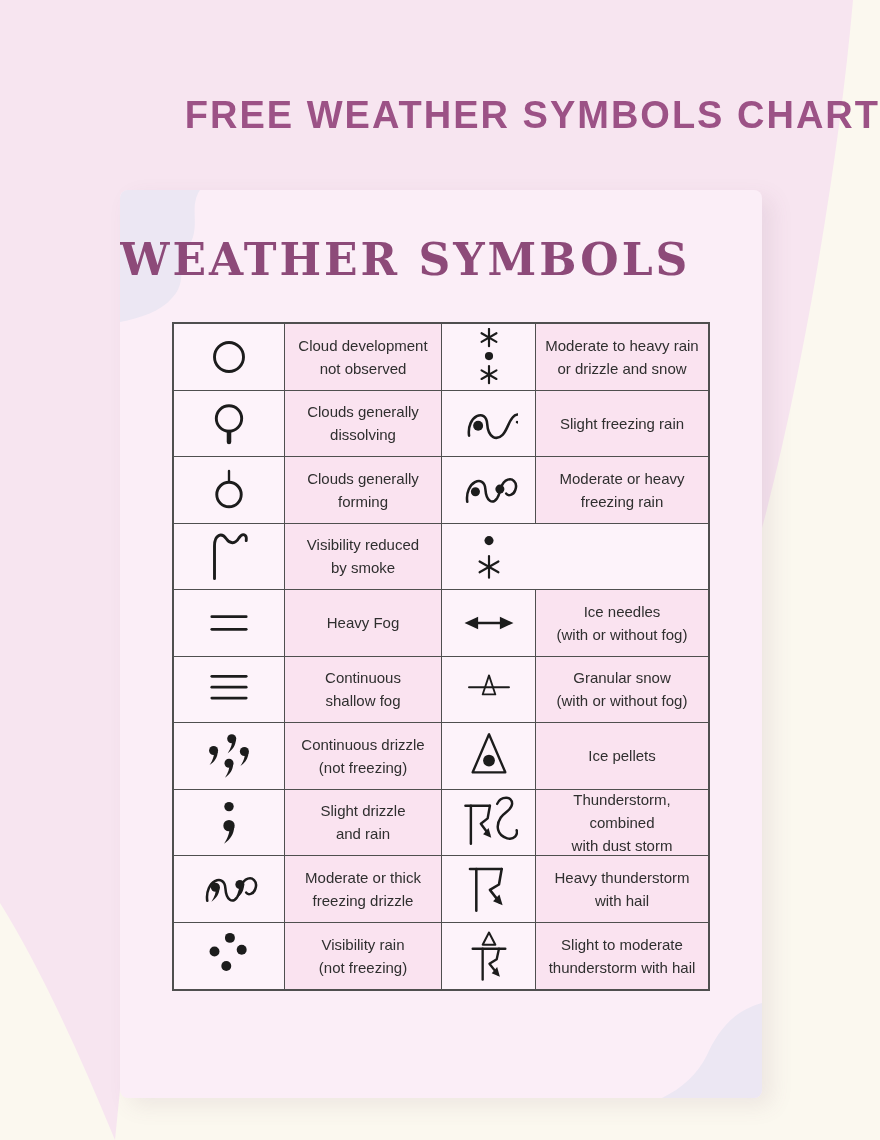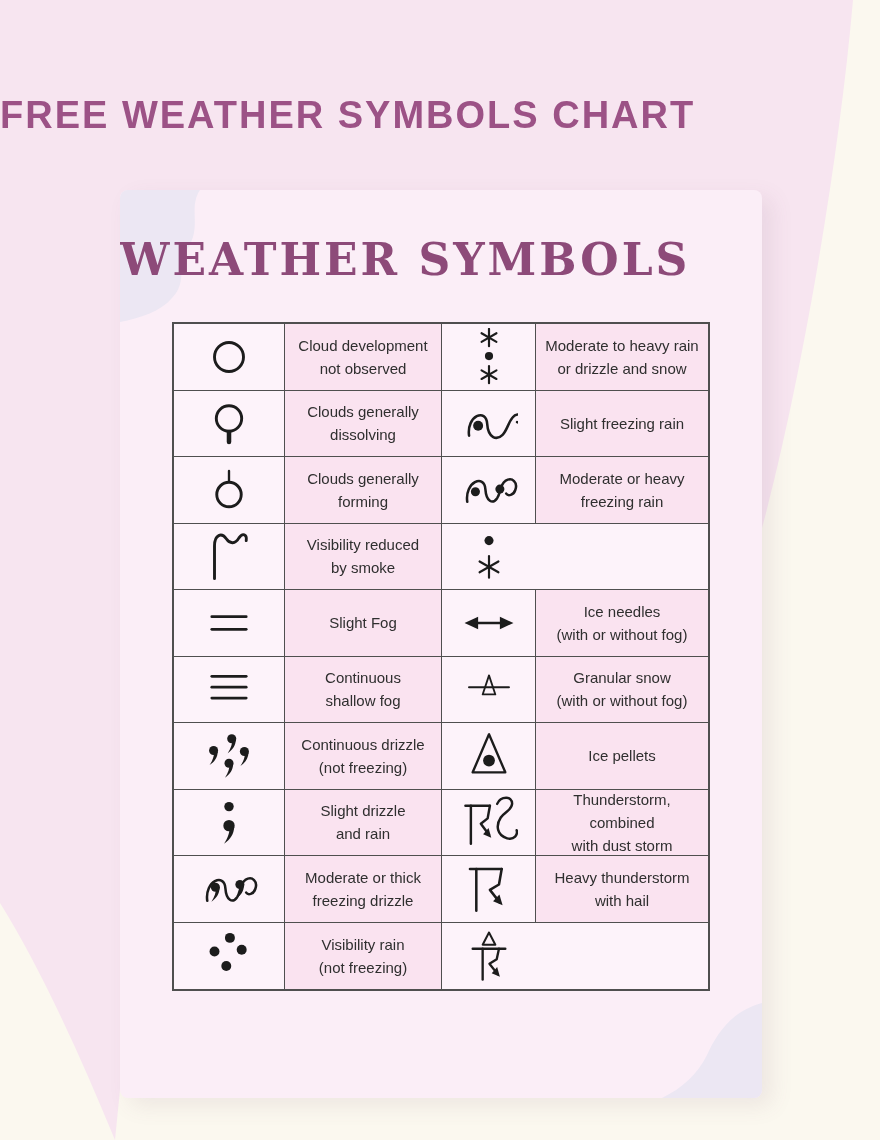--- a/index.html
+++ b/index.html
@@ -10,21 +10,21 @@
   *{margin:0;padding:0;box-sizing:border-box;}
   html,body{width:880px;height:1140px;}
   body{
     position:relative; width:880px; height:1140px; overflow:hidden;
     background:var(--cream);
     font-family:"Liberation Sans", sans-serif;
   }
   .bg-blob{position:absolute;left:0;top:0;z-index:0;}
   .page-title{
     position:absolute; left:0; top:94px; width:880px; z-index:2;
-    text-align:left; color:var(--accent);
+    text-align:right; color:var(--accent);
     font-size:38px; font-weight:800; letter-spacing:2px;
   }
   .card{
     position:absolute; left:120px; top:190px; width:642px; height:908px; z-index:1;
     background:var(--card); border-radius:8px; overflow:hidden;
     box-shadow:10px 8px 22px rgba(120,80,110,0.10);
   }
   .card-blob{position:absolute; pointer-events:none;}
   .card-blob.tl{left:0;top:0;}
   .card-blob.br{right:0;bottom:0;}
@@ -145,21 +145,21 @@
           </svg>
         </div>
       </div>
       <div class="trow">
         <div class="cell sym">
           <svg viewBox="0 0 64 64">
             <line x1="13" y1="25" x2="51" y2="25" fill="none" stroke="#1c1c1c" stroke-width="3" stroke-linecap="round" stroke-linejoin="round"></line>
             <line x1="13" y1="39" x2="51" y2="39" fill="none" stroke="#1c1c1c" stroke-width="3" stroke-linecap="round" stroke-linejoin="round"></line>
           </svg>
         </div>
-        <div class="cell desc">Slight Fog</div>
+        <div class="cell desc">Heavy Fog</div>
         <div class="cell sym">
           <svg viewBox="0 0 64 64">
             <line x1="19" y1="32" x2="45" y2="32" fill="none" stroke="#1c1c1c" stroke-width="3" stroke-linecap="round" stroke-linejoin="round"></line>
             <polygon points="5,32 20,25 20,39" fill="#1c1c1c"></polygon>
             <polygon points="59,32 44,25 44,39" fill="#1c1c1c"></polygon>
           </svg>
         </div>
         <div class="cell desc">Ice needles
 (with or without fog)</div>
       </div>
@@ -277,15 +277,17 @@
 (not freezing)</div>
         <div class="cell sym">
           <svg viewBox="0 0 64 64">
             <path d="M32,6 L25,19.5 L39,19.5 Z" fill="none" stroke="#1c1c1c" stroke-width="2.2" stroke-linecap="round" stroke-linejoin="round"></path>
             <line x1="14" y1="24" x2="50" y2="24" fill="none" stroke="#1c1c1c" stroke-width="2.6" stroke-linecap="round" stroke-linejoin="round"></line>
             <line x1="25" y1="24" x2="25" y2="58" fill="none" stroke="#1c1c1c" stroke-width="2.6" stroke-linecap="round" stroke-linejoin="round"></line>
             <path d="M43,24 L40.5,35.5 L32.5,40.5 L41.5,52" fill="none" stroke="#1c1c1c" stroke-width="2.6" stroke-linecap="round" stroke-linejoin="round"></path>
             <polygon points="44,55 35,51 41,44" fill="#1c1c1c"></polygon>
           </svg>
         </div>
+        <div class="cell desc">Slight to moderate
+thunderstorm with hail</div>
       </div>
     </div>
 </div>
 
 </body></html>

